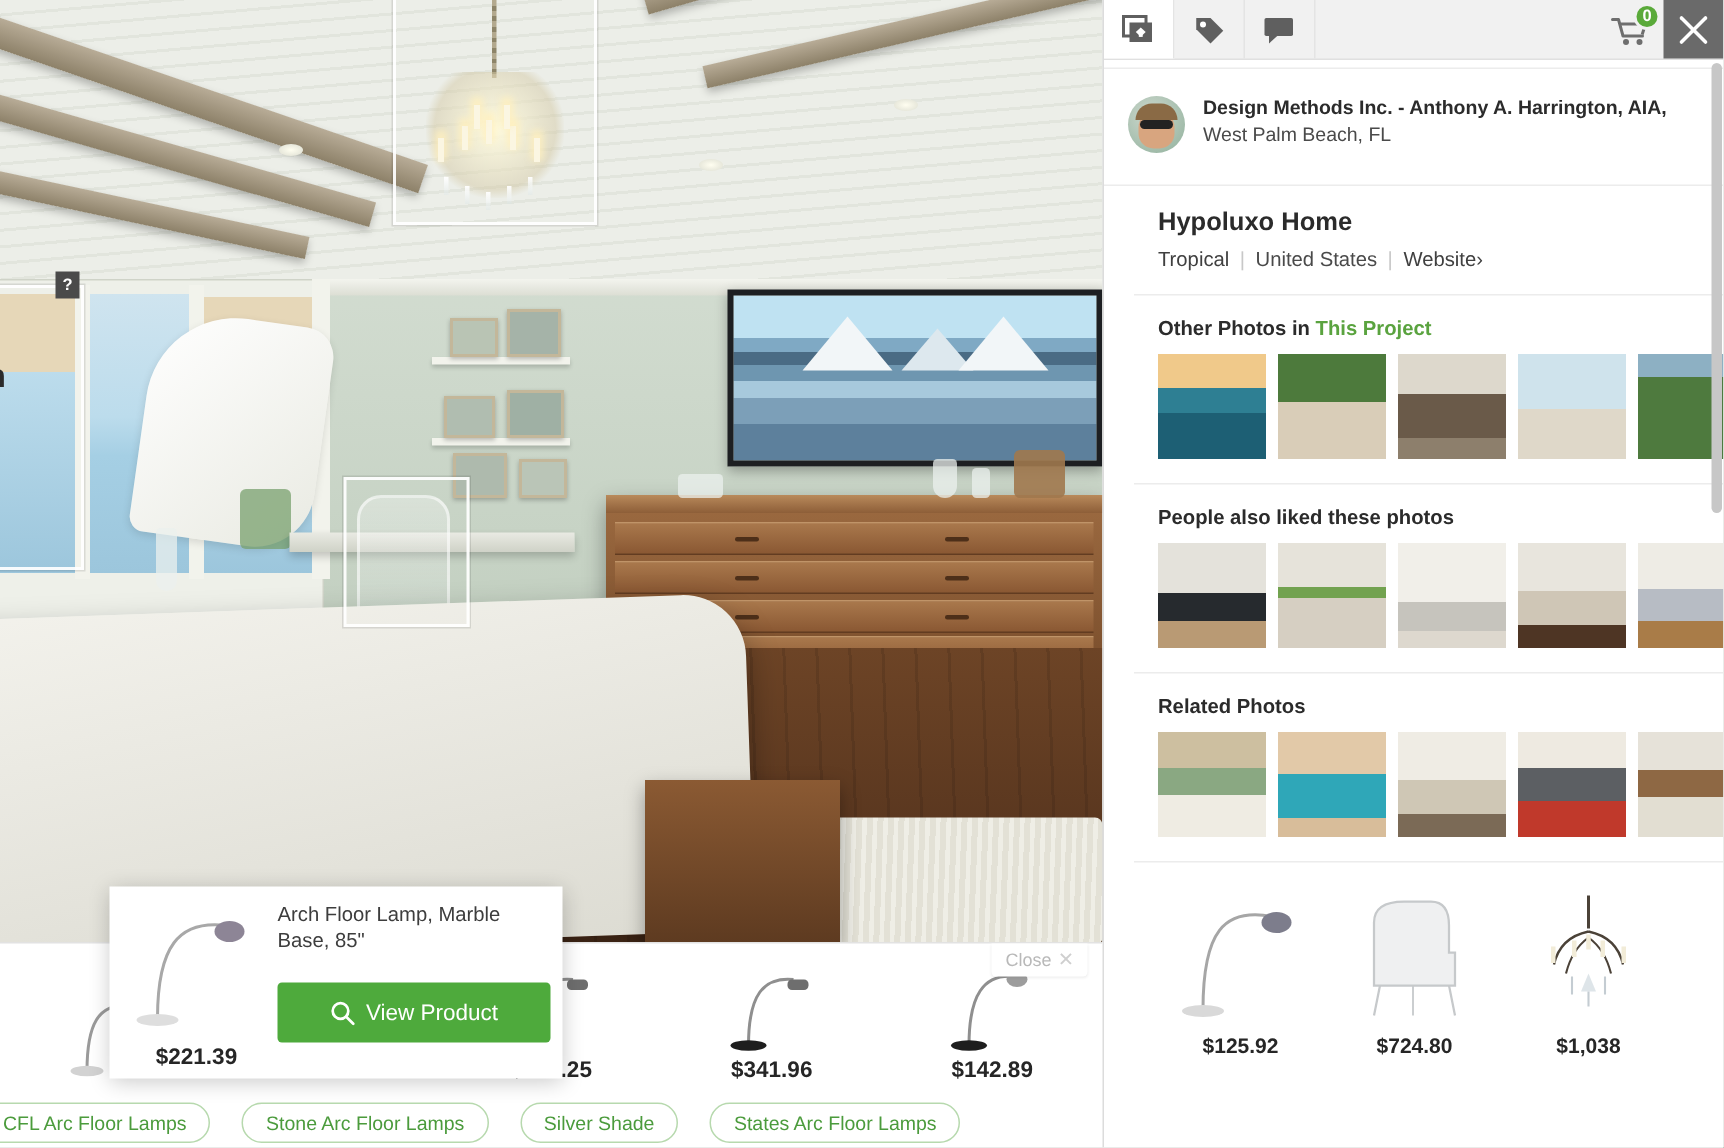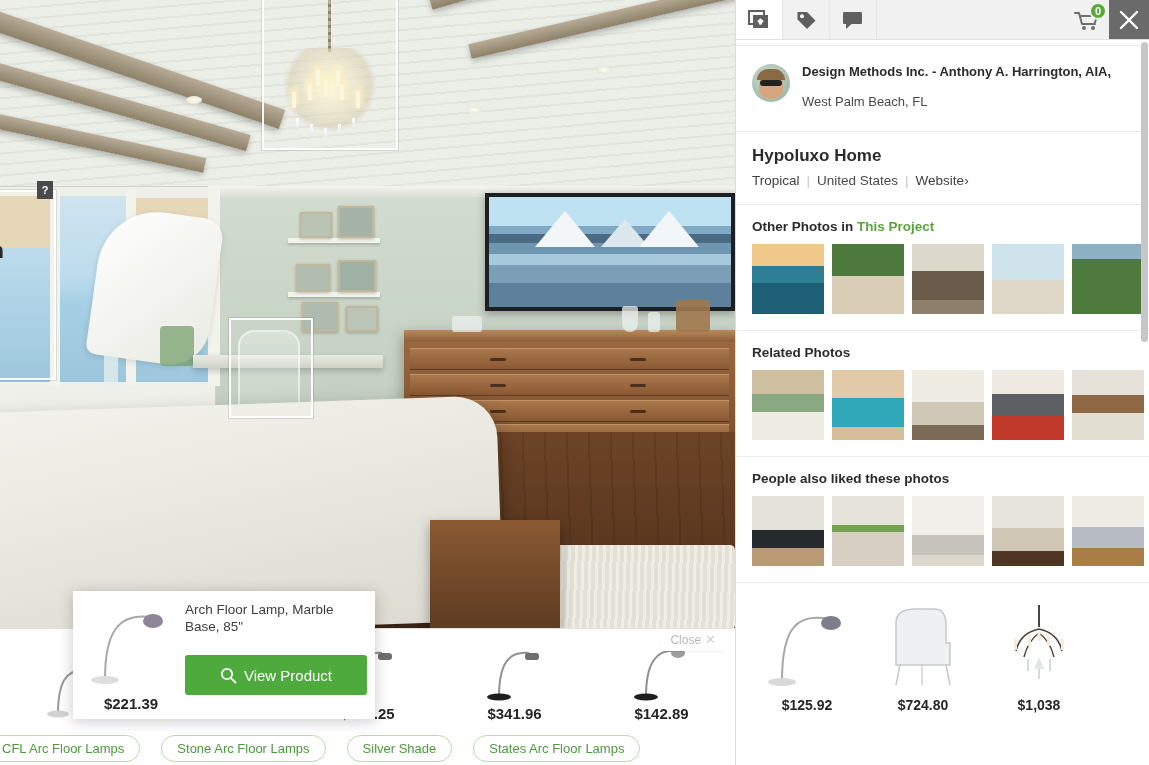--- a/index.html
+++ b/index.html
@@ -266,23 +266,23 @@
     position: relative; overflow: hidden;
   }
   .avatar .face { position: absolute; left: 7px; top: 9px; width: 24px; height: 26px;
                   border-radius: 12px 12px 10px 10px; background: #d8a57f; }
   .avatar .hair { position: absolute; left: 5px; top: 5px; width: 28px; height: 11px;
                   border-radius: 14px 14px 0 0; background: #8a6a45; }
   .avatar .shades { position: absolute; left: 8px; top: 16px; width: 22px; height: 6px;
                     border-radius: 3px; background: #222; }
   .author-text { font-size: 13px; line-height: 16px; }
   .author-name { font-weight: bold; color: #2b2b2b; }
-  .author-loc { color: #4a4a4a; margin-top: 14px; }
-
-  .sb-block { padding: 14px 16px 16px; border-bottom: 1px solid #ececec; }
+  .author-loc { color: #4a4a4a; margin-top: 2px; }
+
+  .sb-block { padding: 14px 16px 16px; border-bottom: 1px solid #ececec; margin-left: 20px; }
   .proj-title { font-size: 17px; font-weight: bold; color: #2b2b2b; margin-bottom: 7px; }
   .proj-meta { font-size: 13.5px; color: #4a4a4a; display: flex;
                align-items: center; gap: 7px; }
   .proj-meta .lnk { color: #404040; cursor: pointer; }
   .proj-meta .sep { color: #c8c8c8; }
   .sec-head { font-size: 13.5px; font-weight: bold; color: #2b2b2b; margin-bottom: 10px; }
   .sec-head .grn { color: #5aa33f; cursor: pointer; }
   .thumbs { display: flex; gap: 8px; }
   .thumb { width: 72px; height: 70px; flex-shrink: 0; cursor: pointer;
            background: #d8d8d8; overflow: hidden; position: relative; }
@@ -555,38 +555,38 @@
         <div class="thumbs">
           <div class="thumb" style="background:linear-gradient(180deg,#f0c98a 0 32%,#2e7f93 32% 56%,#1d5f74 56% 100%)"></div>
           <div class="thumb" style="background:linear-gradient(180deg,#4d7a3c 0 46%,#d9cdb8 46% 100%)"></div>
           <div class="thumb" style="background:linear-gradient(180deg,#ddd8cc 0 38%,#6a5a49 38% 80%,#8d7f6c 80% 100%)"></div>
           <div class="thumb" style="background:linear-gradient(180deg,#cfe3ec 0 52%,#dfd8c9 52% 100%)"></div>
           <div class="thumb" style="background:linear-gradient(180deg,#8db0c3 0 22%,#4e7a3e 22% 100%)"></div>
         </div>
       </div>
 
       <div class="sb-block">
+        <div class="sec-head">People also liked these photos</div>
+        <div class="thumbs">
+          <div class="thumb" style="background:linear-gradient(180deg,#e4e2db 0 48%,#262a2e 48% 74%,#b99a74 74% 100%)"></div>
+          <div class="thumb" style="background:linear-gradient(180deg,#e6e3da 0 42%,#72a24f 42% 52%,#d6cfc2 52% 100%)"></div>
+          <div class="thumb" style="background:linear-gradient(180deg,#f1efe9 0 56%,#c6c4bd 56% 84%,#ddd8ce 84% 100%)"></div>
+          <div class="thumb" style="background:linear-gradient(180deg,#e8e5dd 0 46%,#cfc6b6 46% 78%,#4e3524 78% 100%)"></div>
+          <div class="thumb" style="background:linear-gradient(180deg,#eeece5 0 44%,#b7bcc4 44% 74%,#a97c48 74% 100%)"></div>
+        </div>
+      </div>
+
+      <div class="sb-block">
         <div class="sec-head">Related Photos</div>
         <div class="thumbs">
           <div class="thumb" style="background:linear-gradient(180deg,#cdbfa0 0 34%,#8aa882 34% 60%,#efece3 60% 100%)"></div>
           <div class="thumb" style="background:linear-gradient(180deg,#e2c9a8 0 40%,#2fa7b8 40% 82%,#d8bd9a 82% 100%)"></div>
           <div class="thumb" style="background:linear-gradient(180deg,#efece4 0 46%,#cfc7b5 46% 78%,#7b6a56 78% 100%)"></div>
           <div class="thumb" style="background:linear-gradient(180deg,#eeeae1 0 34%,#5c5f63 34% 66%,#c0392b 66% 100%)"></div>
           <div class="thumb" style="background:linear-gradient(180deg,#e6e2d9 0 36%,#8e6844 36% 62%,#e2ded2 62% 100%)"></div>
-        </div>
-      </div>
-
-      <div class="sb-block">
-        <div class="sec-head">People also liked these photos</div>
-        <div class="thumbs">
-          <div class="thumb" style="background:linear-gradient(180deg,#e4e2db 0 48%,#262a2e 48% 74%,#b99a74 74% 100%)"></div>
-          <div class="thumb" style="background:linear-gradient(180deg,#e6e3da 0 42%,#72a24f 42% 52%,#d6cfc2 52% 100%)"></div>
-          <div class="thumb" style="background:linear-gradient(180deg,#f1efe9 0 56%,#c6c4bd 56% 84%,#ddd8ce 84% 100%)"></div>
-          <div class="thumb" style="background:linear-gradient(180deg,#e8e5dd 0 46%,#cfc6b6 46% 78%,#4e3524 78% 100%)"></div>
-          <div class="thumb" style="background:linear-gradient(180deg,#eeece5 0 44%,#b7bcc4 44% 74%,#a97c48 74% 100%)"></div>
         </div>
       </div>
 
       <div class="sb-block" style="border-bottom:none">
         <div class="rp-row">
 
           <div class="rp-item">
             <div class="rp-img">
               <svg width="86" height="86" viewBox="0 0 86 86">
                 <path d="M18 78 C18 26 32 10 64 16" fill="none" stroke="#a6a6a6" stroke-width="2"></path>

